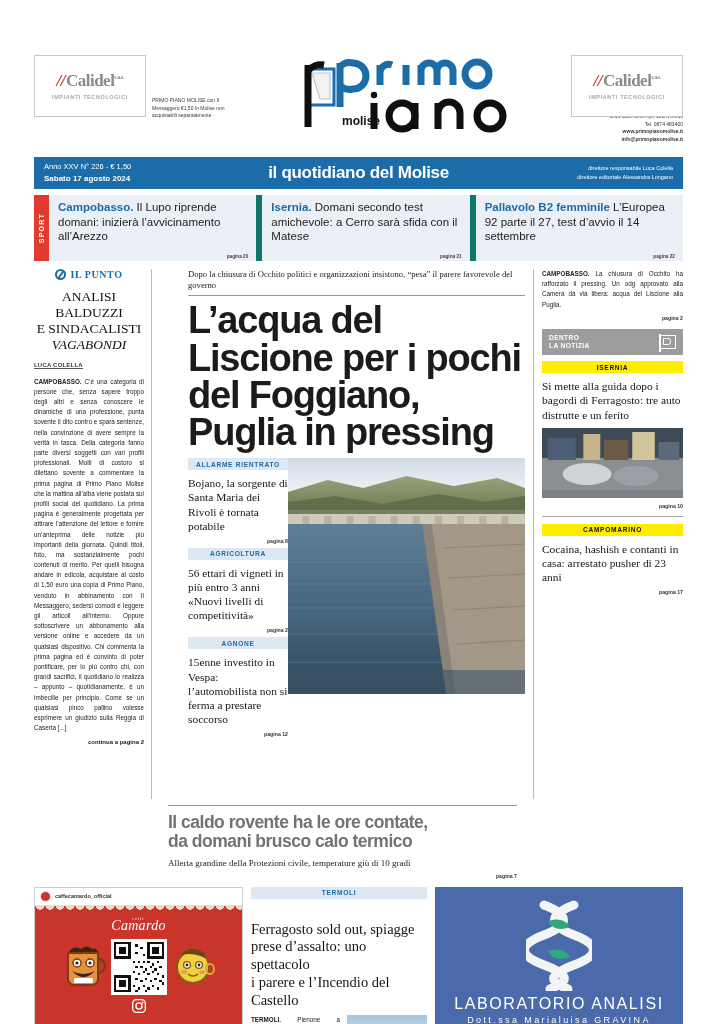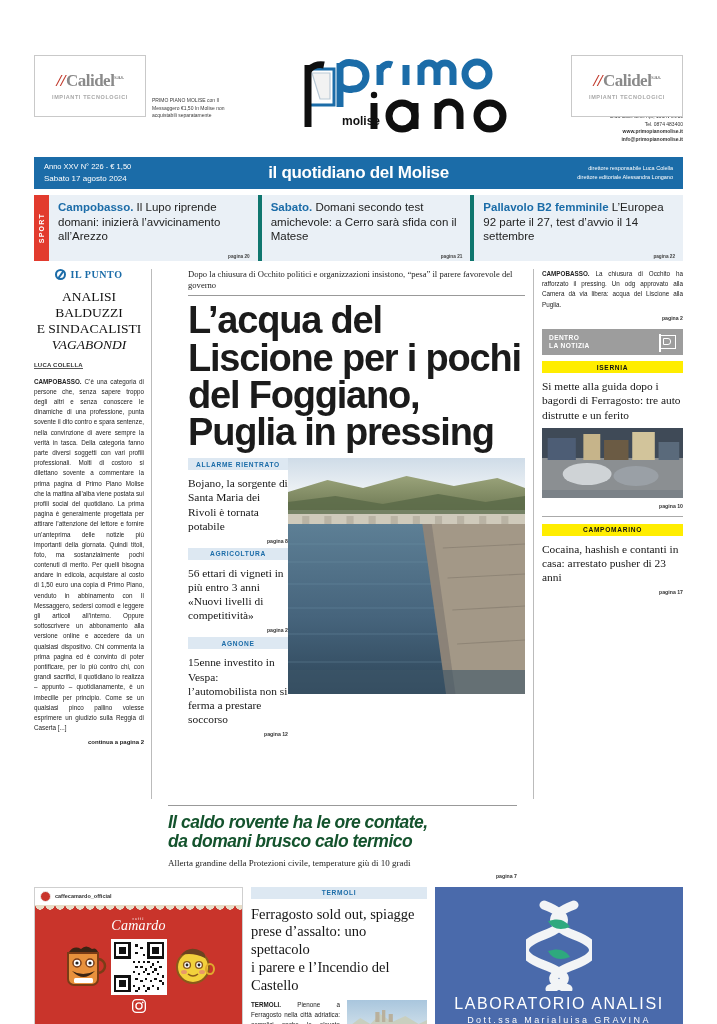--- a/index.html
+++ b/index.html
@@ -31,30 +31,30 @@
   .barcode { display:flex; align-items:flex-end; height:38px; gap:0px; }
   .barcode i { display:block; background:#111; height:100%; }
   .bc-num { font-size:4px; color:#444; margin-top:1px; letter-spacing:2px; }
   .contact { text-align:right; font-size:5px; line-height:1.55; color:#333; margin-top:4px; }
   .contact .b { font-weight:bold; }
 
   
   .blue-bar { height:32px; background:#1b6ca8; color:#fff; display:flex; align-items:center;
               padding:0 10px; margin-top:6px; position:relative; }
   .bb-left { font-size:7.5px; line-height:1.5; width:200px; }
-  .bb-left .strong { font-weight:normal; font-size:8px; }
+  .bb-left .strong { font-weight:bold; font-size:8px; }
   .bb-center { flex:1; text-align:center; font-size:17px; font-weight:bold; letter-spacing:-0.3px; }
   .bb-right { width:200px; text-align:right; font-size:5.5px; line-height:1.6; }
 
   
   .sport-strip { display:flex; margin-top:6px; background:#eaf0f6; height:66px; }
   .sport-tab { width:15px; background:#e23b2e; color:#fff; display:flex; align-items:center; justify-content:center; }
   .sport-tab span { writing-mode:vertical-rl; transform:rotate(180deg); font-size:7px; font-weight:bold; letter-spacing:1.2px; }
   .sport-items { flex:1; display:flex; }
-  .sport-item { flex:1; padding:5px 9px 0 9px; position:relative; border-right:4px solid #0f766e; }
+  .sport-item { flex:1; padding:5px 9px 0 9px; position:relative; border-right:6px solid #0f766e; }
   .sport-item:last-child { border-right:none; }
   .sport-item h3 { font-size:11.5px; font-weight:normal; line-height:1.28; color:#222;
                    font-family:"Liberation Sans", sans-serif; }
   .sport-item h3 b { color:#1b6ca8; font-weight:bold; }
   .sport-pag { position:absolute; right:8px; bottom:2px; font-size:4.7px; font-weight:bold; color:#444; }
 
   
   .main { display:flex; margin-top:8px; height:530px; }
   .col-left { width:118px; padding-right:7px; border-right:1px solid #bbb; }
   .col-mid { flex:1; padding:0 8px;margin-left:28px; }
@@ -105,21 +105,21 @@
             padding:5px 7px; margin-top:8px; }
   .dentro-t { font-size:6.6px; font-weight:bold; line-height:1.25; letter-spacing:0.4px; }
   .dentro-icon { width:15px; height:14px; border:1.6px solid #fff; border-left:none; position:relative; }
   .dentro-icon:before { content:""; position:absolute; left:-1.6px; top:-1.6px; width:1.6px; height:17.2px; background:#fff; }
   .dentro-icon:after { content:""; position:absolute; left:2px; top:2px; width:6px; height:5px;
                        border:1.4px solid #fff; border-radius:0 3px 3px 0; }
   .r-photo { width:100%; height:70px; margin-top:6px; position:relative; overflow:hidden; }
 
   
   .caldo { margin-top:6px; border-top:1px solid #999; padding-top:7px; }
-  .caldo h2 { font-size:17.5px; font-weight:bold; line-height:1.08; letter-spacing:-0.5px; color:#14532d;font-style:italic; }
+  .caldo h2 { font-size:17.5px; font-weight:bold; line-height:1.08; letter-spacing:-0.5px; color:#737373; }
   .caldo p { font-family:"Liberation Serif", serif; font-size:9px; margin-top:7px; color:#222; }
 
   
   .bottom { display:flex; margin-top:8px; height:215px; }
   .ig-ad { width:209px; border:1px solid #cfcfcf; background:#fff; display:flex; flex-direction:column; }
   .ig-head { display:flex; align-items:center; gap:4px; padding:3px 5px; }
   .ig-avatar { width:11px; height:11px; border-radius:50%; background:#c9342b; border:1px solid #eee; }
   .ig-user { font-size:5.5px; font-weight:bold; color:#333; }
   .ig-body { flex:1; background:#c9342b; position:relative; overflow:hidden; }
   .ig-scallop { height:6px; width:100%; background:
@@ -276,21 +276,21 @@
   <div class="sport-strip">
     <div class="sport-tab">
         <span>SPORT</span>
       </div>
     <div class="sport-items">
       <div class="sport-item">
         <h3><b>Campobasso.</b><span> Il Lupo riprende domani: inizierà l’avvicinamento all’Arezzo</span></h3>
         <div class="sport-pag">pagina 20</div>
       </div>
       <div class="sport-item">
-        <h3><b>Sabato.</b><span> Domani secondo test amichevole: a Cerro sarà sfida con il Matese</span></h3>
+        <h3><b>Isernia.</b><span> Domani secondo test amichevole: a Cerro sarà sfida con il Matese</span></h3>
         <div class="sport-pag">pagina 21</div>
       </div>
       <div class="sport-item">
         <h3><b>Pallavolo B2 femminile</b><span> L’Europea 92 parte il 27, test d’avvio il 14 settembre</span></h3>
         <div class="sport-pag">pagina 22</div>
       </div>
     </div>
   </div>
 
   <div class="main">
@@ -564,21 +564,21 @@
           </svg>
         </div>
         <div class="ig-cta" style="margin-top:6px">SEGUICI SU INSTAGRAM</div>
 
       </div>
 
     </div>
 
     <div class="termoli">
       <div class="badge">TERMOLI</div>
-      <div style="font-family:'Liberation Serif',serif; font-size:14.5px; line-height:1.22; margin-top:7px; color:#141414;">
+      <div style="font-family:'Liberation Serif',serif; font-size:14.5px; line-height:1.22; margin-top:22px; color:#141414;">
         <div>Ferragosto sold out, spiagge</div>
         <div>prese d’assalto: uno spettacolo</div>
         <div>i parere e l’Incendio del Castello</div>
       </div>
       <div class="t-row">
         <div class="t-text">
           <b>TERMOLI.</b><span> Pienone a Ferragosto nella città adriatica: complici anche le elevate temperature, la spiaggia è stata presa letteralmente d’assalto. Migliaia di presenze pure la sera per l’attesissimo spettacolo della Festa del Mare, con i fuochi pirotecnici e l’Incendio del Castello Svevo.</span>
           
         </div>
         <div class="t-photo">

